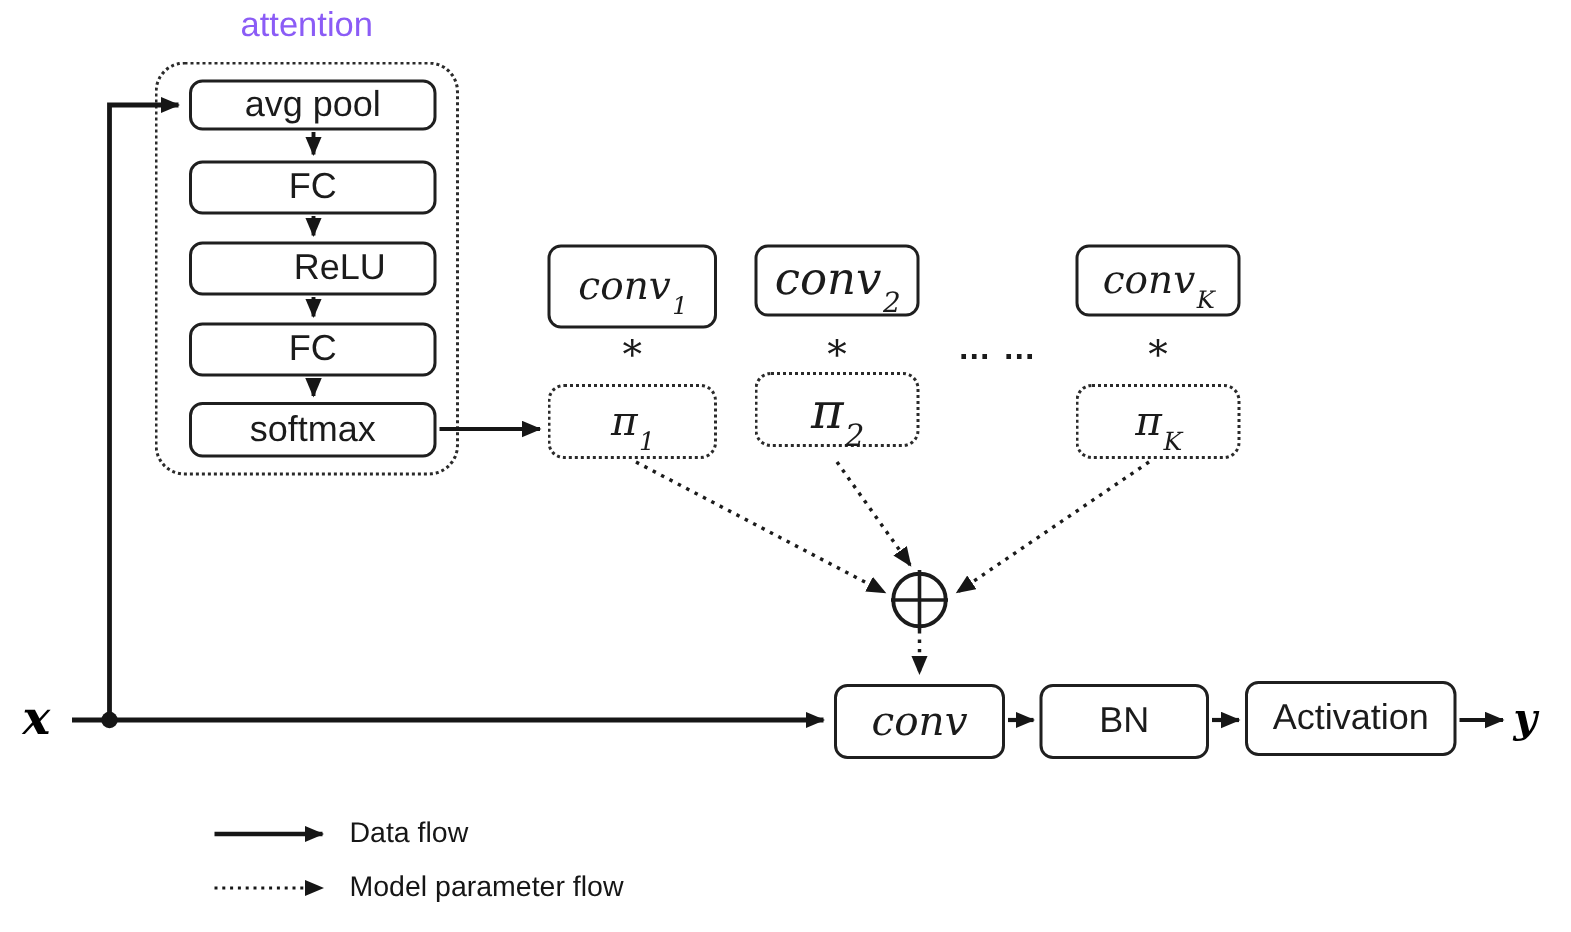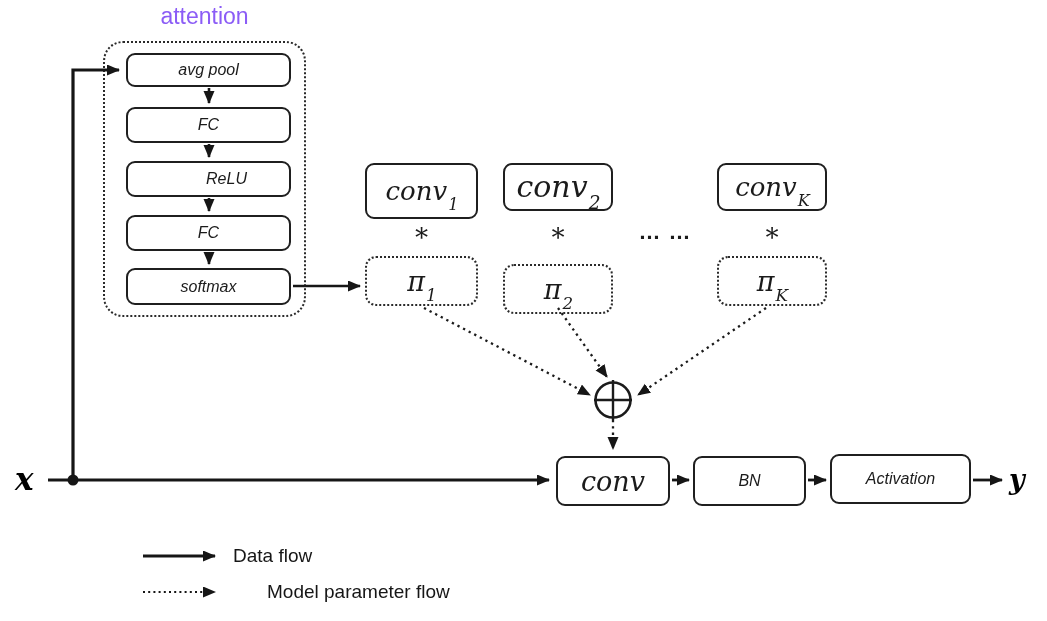--- a/index.html
+++ b/index.html
@@ -4,21 +4,21 @@
 <style>
   html,body{margin:0;padding:0;background:#fff;}
   .canvas{
     position:relative;width:1047px;height:621px;background:#ffffff;
     font-family:"Liberation Sans",sans-serif;color:#1b1b1b;overflow:hidden;
   }
   .box{
     position:absolute;box-sizing:border-box;background:#fff;
     border:2.4px solid #1f1f1f;border-radius:9px;
     display:flex;align-items:center;justify-content:center;
-    font-size:16px;line-height:1;font-style:italic;
+    font-size:24px;line-height:1;
   }
   .box.dotted{border:2px dotted #2a2a2a;border-radius:11px;}
   .math{font-family:"DejaVu Serif","Liberation Serif",serif;font-style:italic;}
   .math sub{font-size:0.62em;line-height:0;position:relative;top:0.25em;left:1px;}
   .attn-container{
     position:absolute;left:103px;top:41px;width:203px;height:276px;
     border:2px dotted #2a2a2a;border-radius:20px;background:transparent;box-sizing:border-box;
   }
   .attn-title{
     position:absolute;left:103px;top:3px;width:203px;text-align:center;
@@ -64,36 +64,36 @@
   </div>
 
   <div class="op" style="left:365px;top:217px;width:113px;">∗</div>
   <div class="op" style="left:503px;top:217px;width:110px;">∗</div>
   <div class="op" style="left:717px;top:217px;width:110px;">∗</div>
   <div class="ellipsis" style="left:618px;top:219px;width:94px;">… …</div>
 
   <div class="box dotted math" style="left:365px;top:256px;width:113px;height:50px;font-size:27px;">
     <span><span>π</span><sub>1</sub></span>
   </div>
-  <div class="box dotted math" style="left:503px;top:264px;width:110px;height:50px;font-size:27px;">
+  <div class="box dotted math" style="left:503px;top:248px;width:110px;height:50px;font-size:33px;">
     <span><span>π</span><sub>2</sub></span>
   </div>
   <div class="box dotted math" style="left:717px;top:256px;width:110px;height:50px;font-size:27px;">
     <span><span>π</span><sub>K</sub></span>
   </div>
 
   <div class="box math" style="left:556px;top:456px;width:114px;height:50px;font-size:27px;">conv</div>
   <div class="box" style="left:830px;top:454px;width:141px;height:50px;">Activation</div>
   <div class="box" style="left:693px;top:456px;width:113px;height:50px;">BN</div>
 
   <div class="io-label" style="left:15px;top:461px;font-size:31px;">x</div>
   <div class="io-label" style="left:1009px;top:464px;font-size:27px;">y</div>
 
   <div class="legend-text" style="left:233px;top:545px;">Data flow</div>
-  <div class="legend-text" style="left:233px;top:581px;margin-left:34px;">Model parameter flow</div>
+  <div class="legend-text" style="left:233px;top:581px;">Model parameter flow</div>
 
   <svg class="wires" width="1047" height="621" viewBox="0 0 1047 621">
     <defs>
       <marker id="ah" markerUnits="userSpaceOnUse" markerWidth="14" markerHeight="12" refX="12" refY="5.5" orient="auto">
         <path d="M0,0 L13,5.5 L0,11 Z" fill="#161616"></path>
       </marker>
     </defs>
 
     <line x1="48" y1="480" x2="549" y2="480" stroke="#161616" stroke-width="3.2" marker-end="url(#ah)"></line>
     <circle cx="73" cy="480" r="5.5" fill="#161616"></circle>

